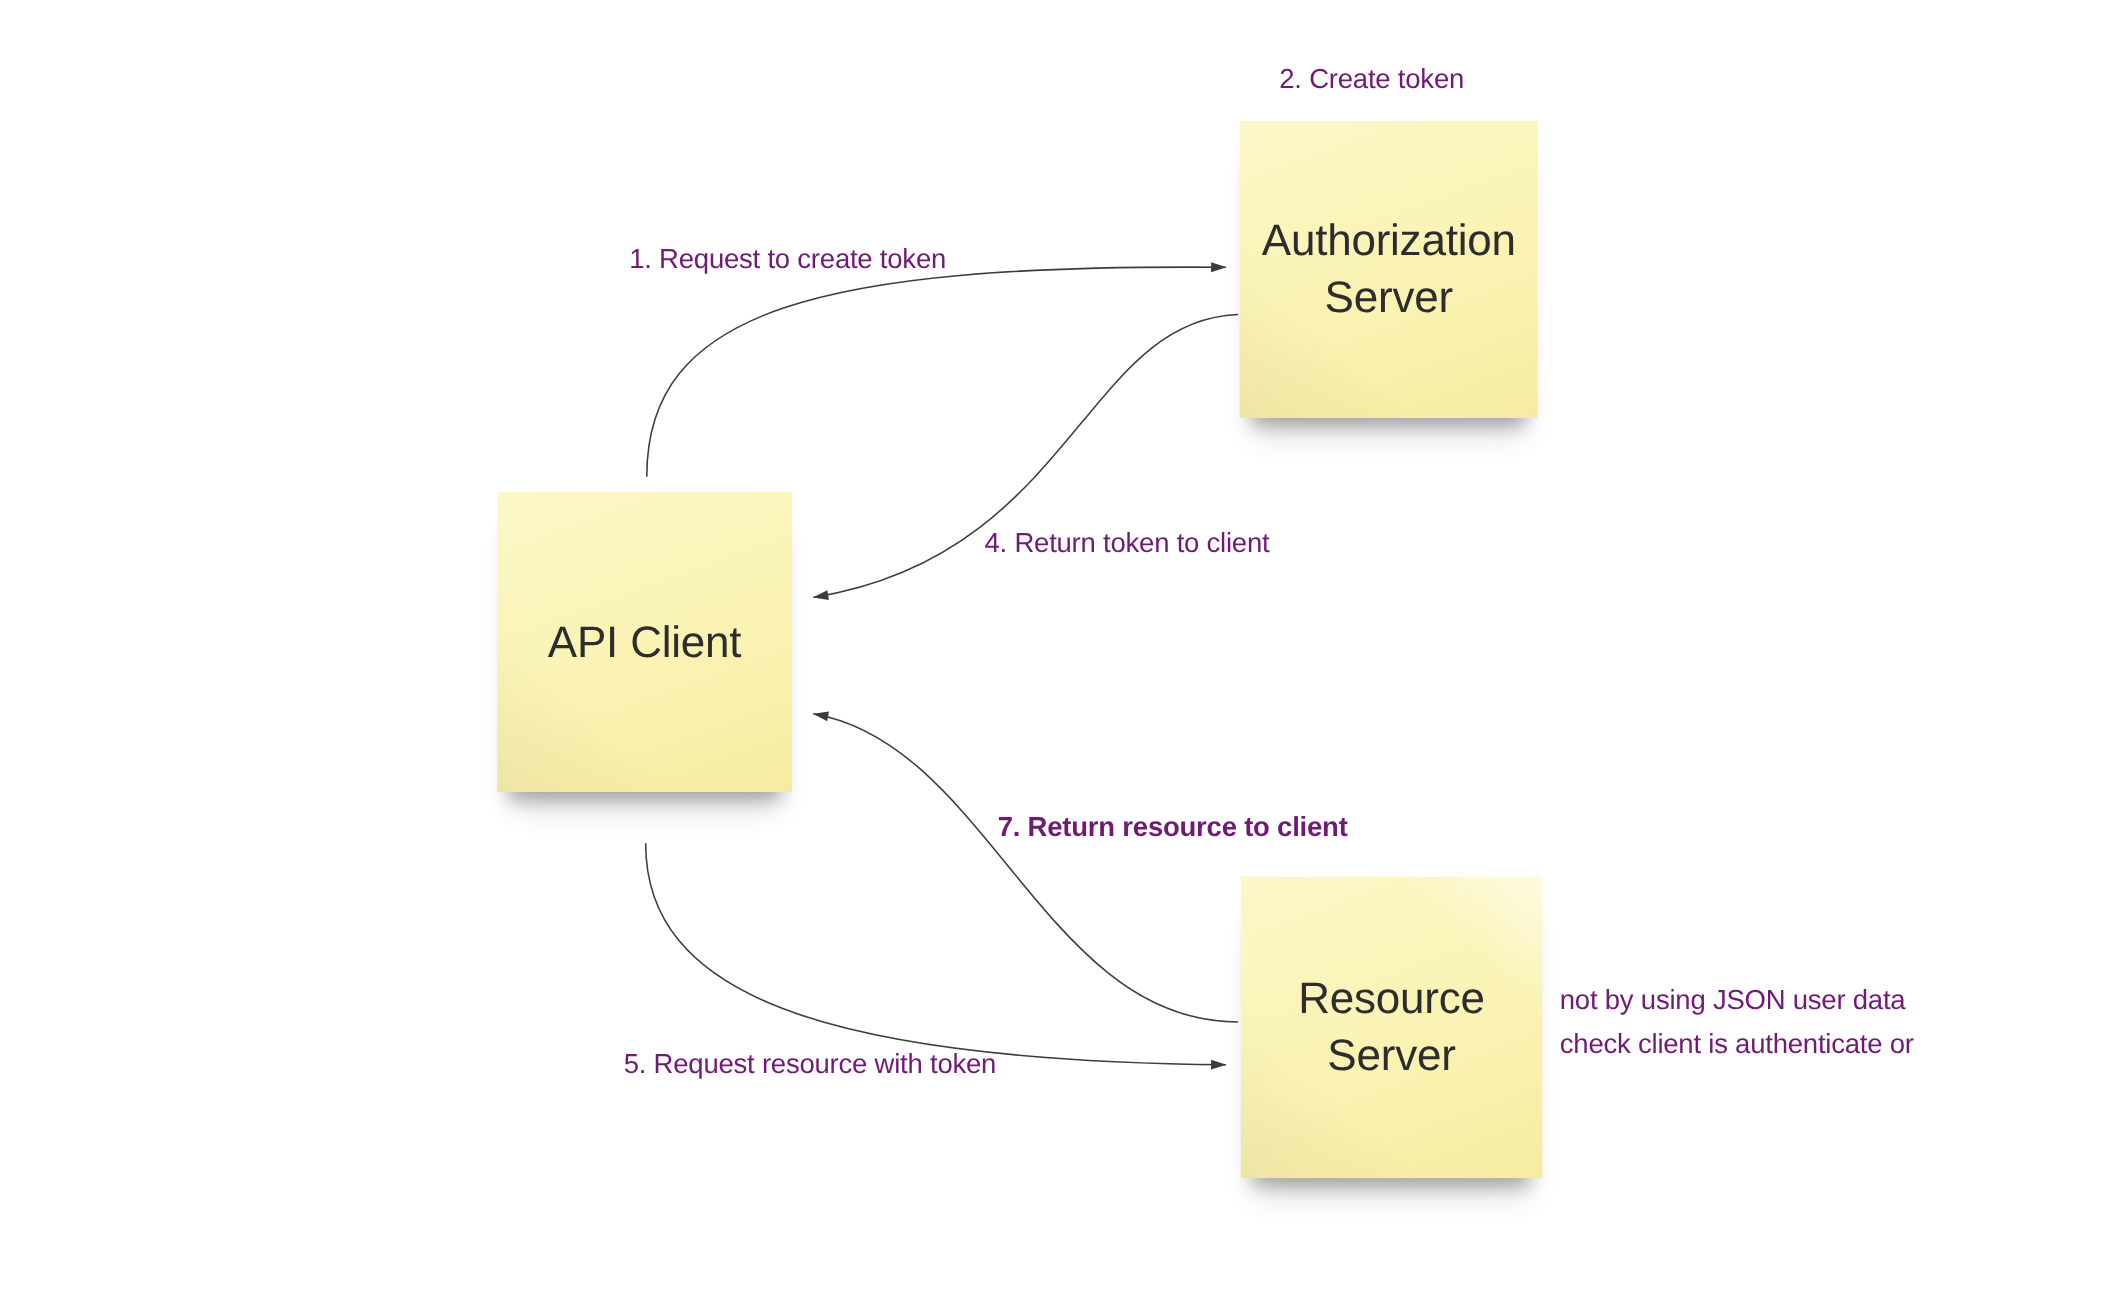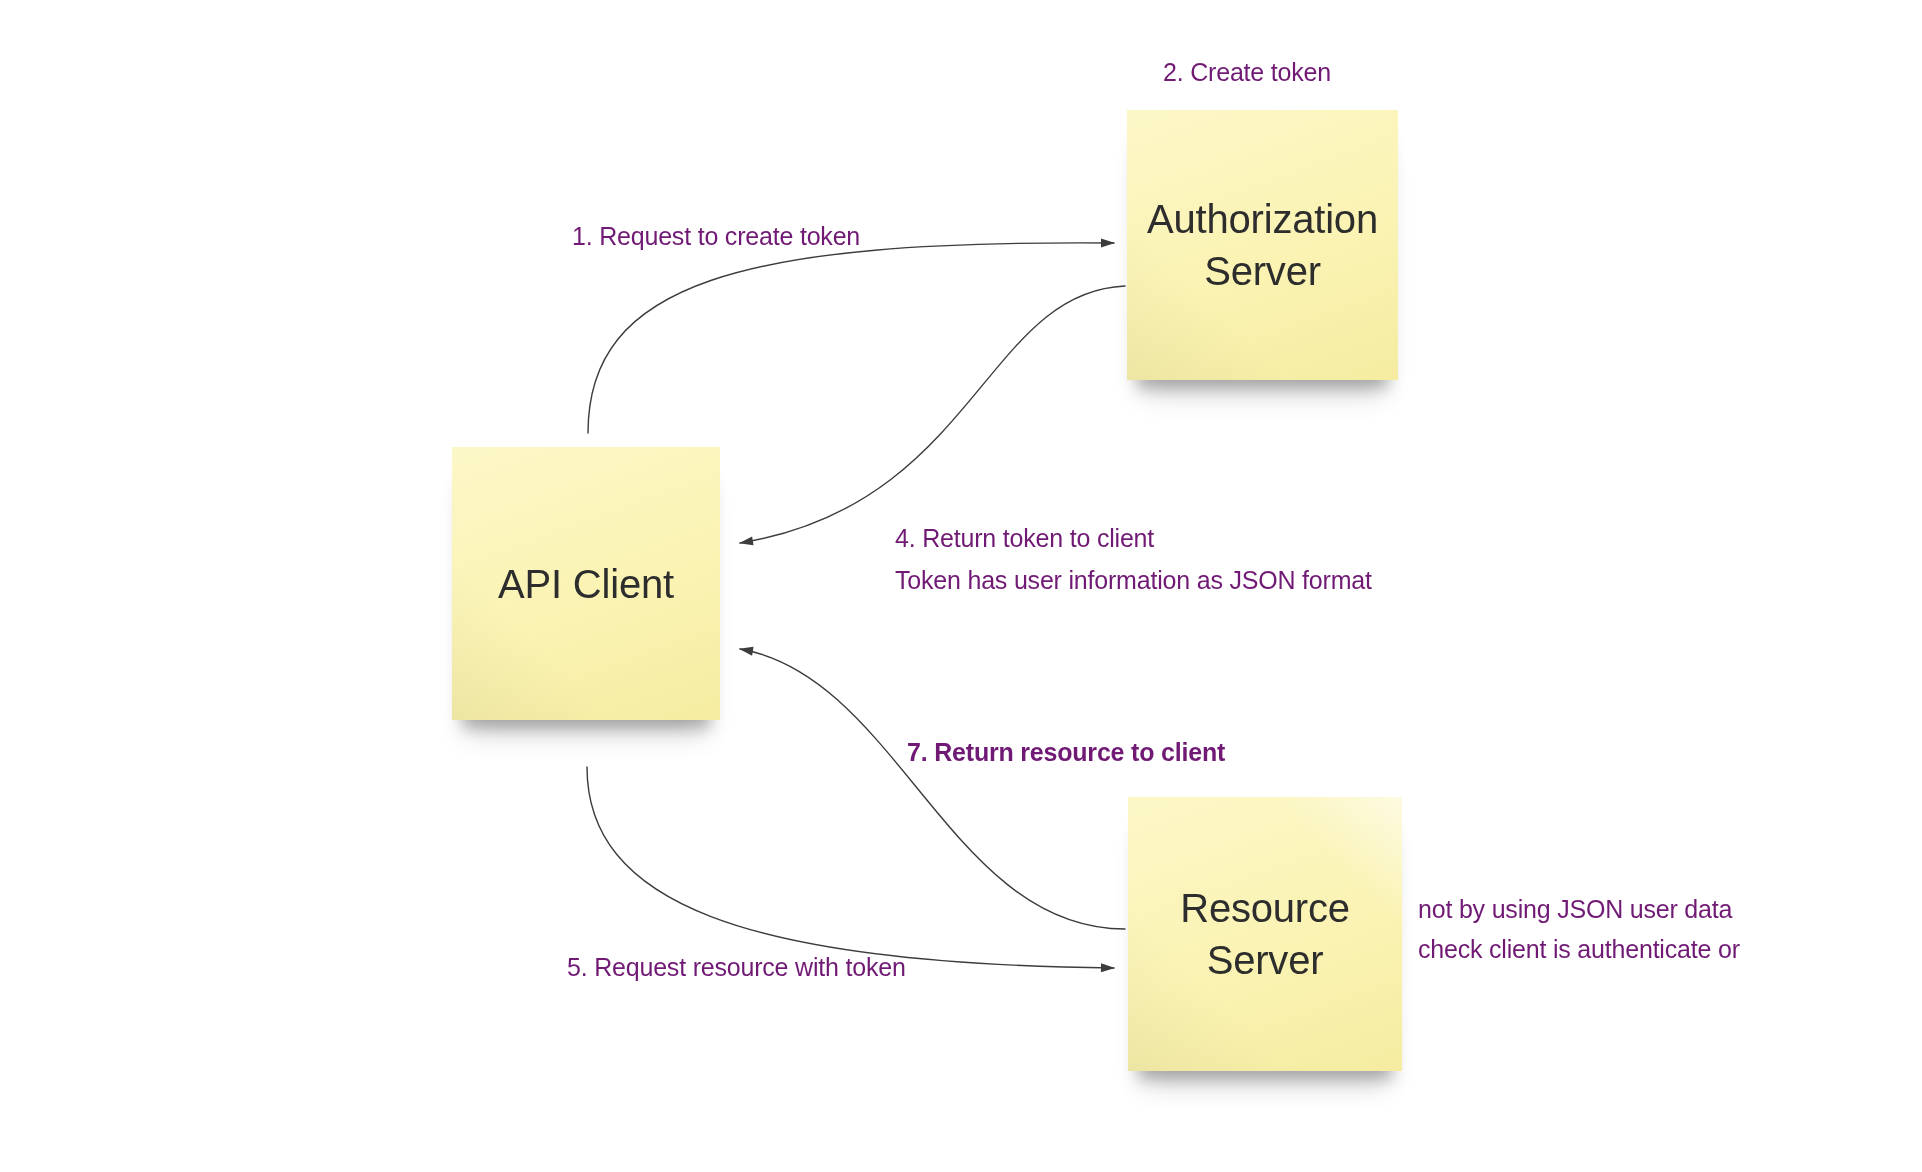--- a/index.html
+++ b/index.html
@@ -63,21 +63,21 @@
     font-size: 25px;
     line-height: 40px;
     letter-spacing: -0.2px;
     color: #701a75;
     white-space: nowrap;
   }
   .flow-label span { display: block; }
 
   #label-1 { left: 572px;  top: 192px; margin-top: 24px; }
   #label-2 { left: 1163px; top: 52px;  }
-  #label-4 { left: 895px;  top: 473px; line-height: 42px; margin-top: 44px; }
+  #label-4 { left: 895px;  top: 473px; line-height: 42px; }
   #label-5 { left: 567px;  top: 947px; }
   #label-6 { left: 1418px; top: 889px; }
   #label-7 { left: 907px;  top: 732px; font-weight: bold; }
 
   .connector {
     fill: none;
     stroke-width: 1.4;
     stroke-linecap: round;
   }
 </style>
@@ -115,21 +115,20 @@
     <span>Resource</span>
     <span>Server</span>
   </div>
 
   <div class="flow-label" id="label-1">1. Request to create token</div>
 
   <div class="flow-label" id="label-2">2. Create token</div>
 
   <div class="flow-label" id="label-4">
     <span>4. Return token to client</span>
-    <span>Token has user information as JSON format</span>
   </div>
 
   <div class="flow-label" id="label-5">5. Request resource with token</div>
 
   <div class="flow-label" id="label-6">
     <span>not by using JSON user data</span>
     <span>check client is authenticate or</span>
   </div>
 
   <div class="flow-label" id="label-7">7. Return resource to client</div>

